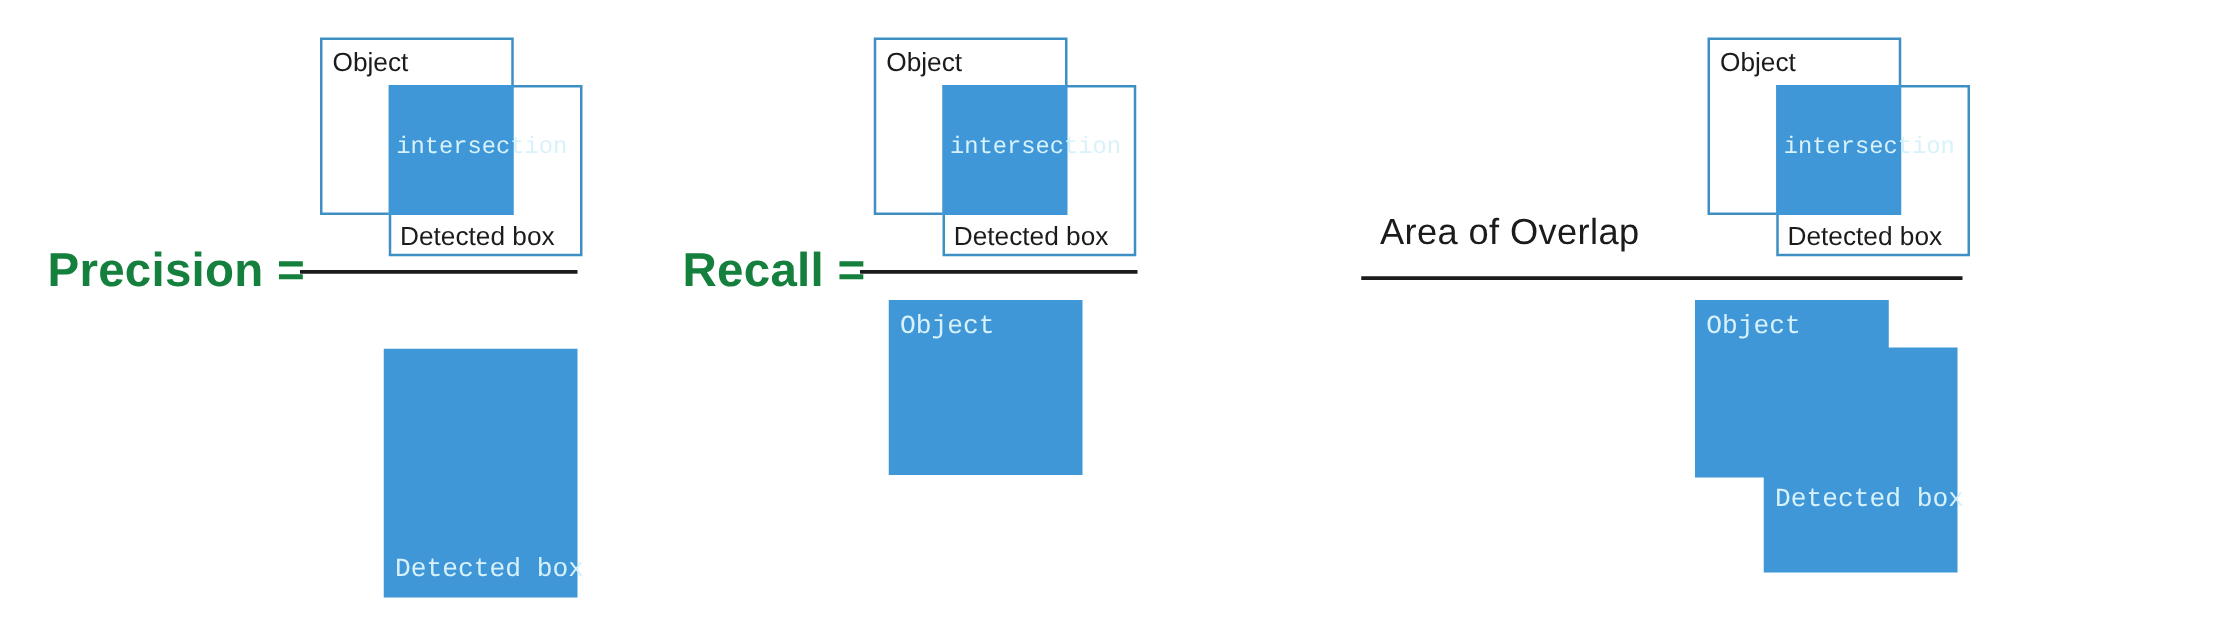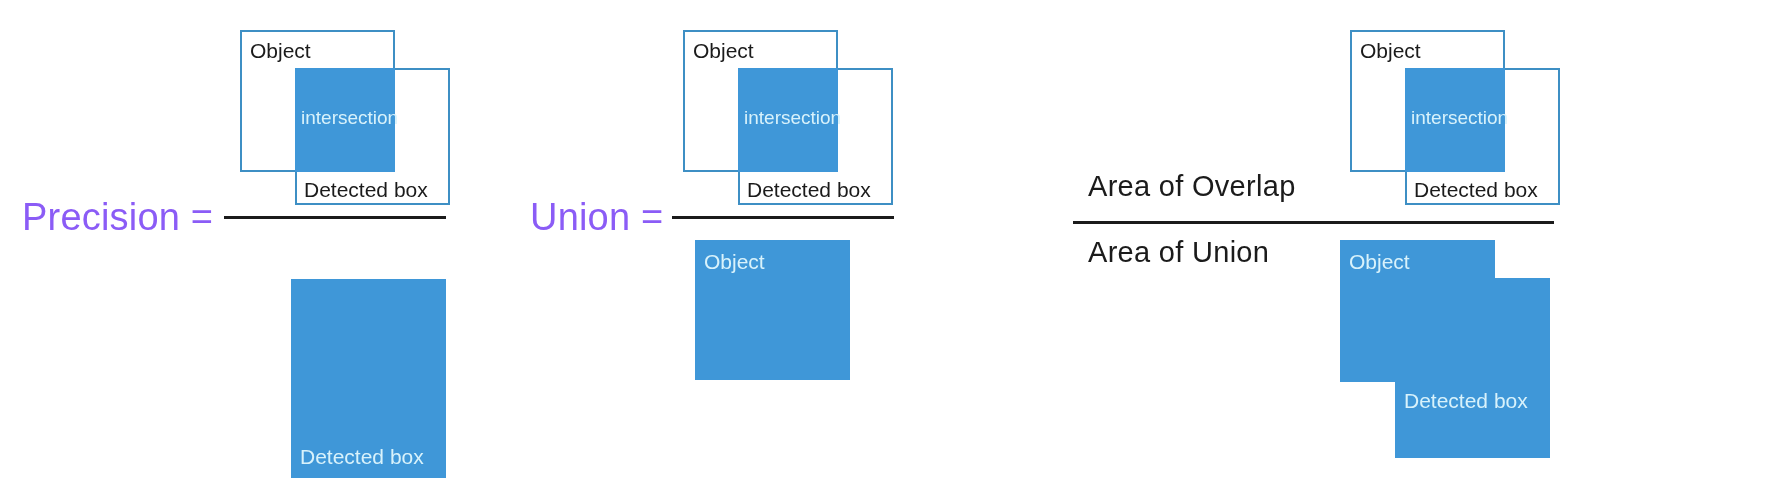--- a/index.html
+++ b/index.html
@@ -11,36 +11,36 @@
     width: 1792px;
     height: 501px;
     position: relative;
     overflow: hidden;
     font-family: "Liberation Sans", sans-serif;
     -webkit-font-smoothing: antialiased;
   }
 
   .canvas {
     position: absolute;
-    left: 0; top: 0;
+    left: 16px; top: 0;
     width: 1708px;
     height: 501px;
   }
 
   
   .abs { position: absolute; }
 
   
   .formula-name {
     position: absolute;
     font-size: 38px;
-    color: #8b5cf6;
+    color: #15803d;
     letter-spacing: 0.2px;
     white-space: nowrap;
-    font-weight: 400;
+    font-weight: 700;
   }
   .frac-bar {
     position: absolute;
     height: 3px;
     background: #1b1b1b;
   }
   .frac-text {
     position: absolute;
     font-size: 29px;
     color: #1b1b1b;
@@ -60,21 +60,21 @@
     background: #3f97d8;
     box-sizing: border-box;
   }
   .box-label {
     position: absolute;
     font-size: 21px;
     white-space: nowrap;
     line-height: 1;
   }
   .label-dark { color: #1b1b1b; }
-  .label-light { color: #d8f2fb; }
+  .label-light { color: #d8f2fb; font-family: Liberation Mono, monospace; }
   .label-small { font-size: 19px; }
 
   .union-shape {
     position: absolute;
     background: #3f97d8;
   }
 </style>
 </head>
 <body>
 
@@ -112,21 +112,21 @@
 
     <div class="filled-box" style="left:55px; top:38px; width:100px; height:104px;"></div>
 
     <span class="box-label label-dark" style="left:10px; top:10px;">Object</span>
 
     <span class="box-label label-light label-small" style="left:61px; top:78px;">intersection</span>
 
     <span class="box-label label-dark" style="left:64px; top:149px;">Detected box</span>
   </div>
 
-  <span class="formula-name" style="left:530px; top:196px;">Union =</span>
+  <span class="formula-name" style="left:530px; top:196px;">Recall =</span>
 
   <div class="frac-bar" style="left:672px; top:216px; width:222px;"></div>
 
   <div class="abs" style="left:695px; top:240px; width:155px; height:140px;">
     <div class="filled-box" style="left:0px; top:0px; width:155px; height:140px;"></div>
     <span class="box-label label-light" style="left:9px; top:11px;">Object</span>
   </div>
 
   <div class="abs" style="left:1350px; top:30px; width:210px; height:175px;">
 
@@ -141,21 +141,20 @@
     <span class="box-label label-light label-small" style="left:61px; top:78px;">intersection</span>
 
     <span class="box-label label-dark" style="left:64px; top:149px;">Detected box</span>
   </div>
 
 
   <span class="frac-text" style="left:1088px; top:170px;">Area of Overlap</span>
 
   <div class="frac-bar" style="left:1073px; top:221px; width:481px;"></div>
 
-  <span class="frac-text" style="left:1088px; top:236px;">Area of Union</span>
 
   <div class="abs" style="left:1340px; top:240px; width:220px; height:220px;">
 
     <div class="union-shape" style="left:0px; top:0px; width:155px; height:142px;"></div>
 
     <div class="union-shape" style="left:55px; top:38px; width:155px; height:180px;"></div>
 
     <span class="box-label label-light" style="left:9px; top:11px; z-index:5;">Object</span>
 
     <span class="box-label label-light" style="left:64px; top:150px; z-index:5;">Detected box</span>

